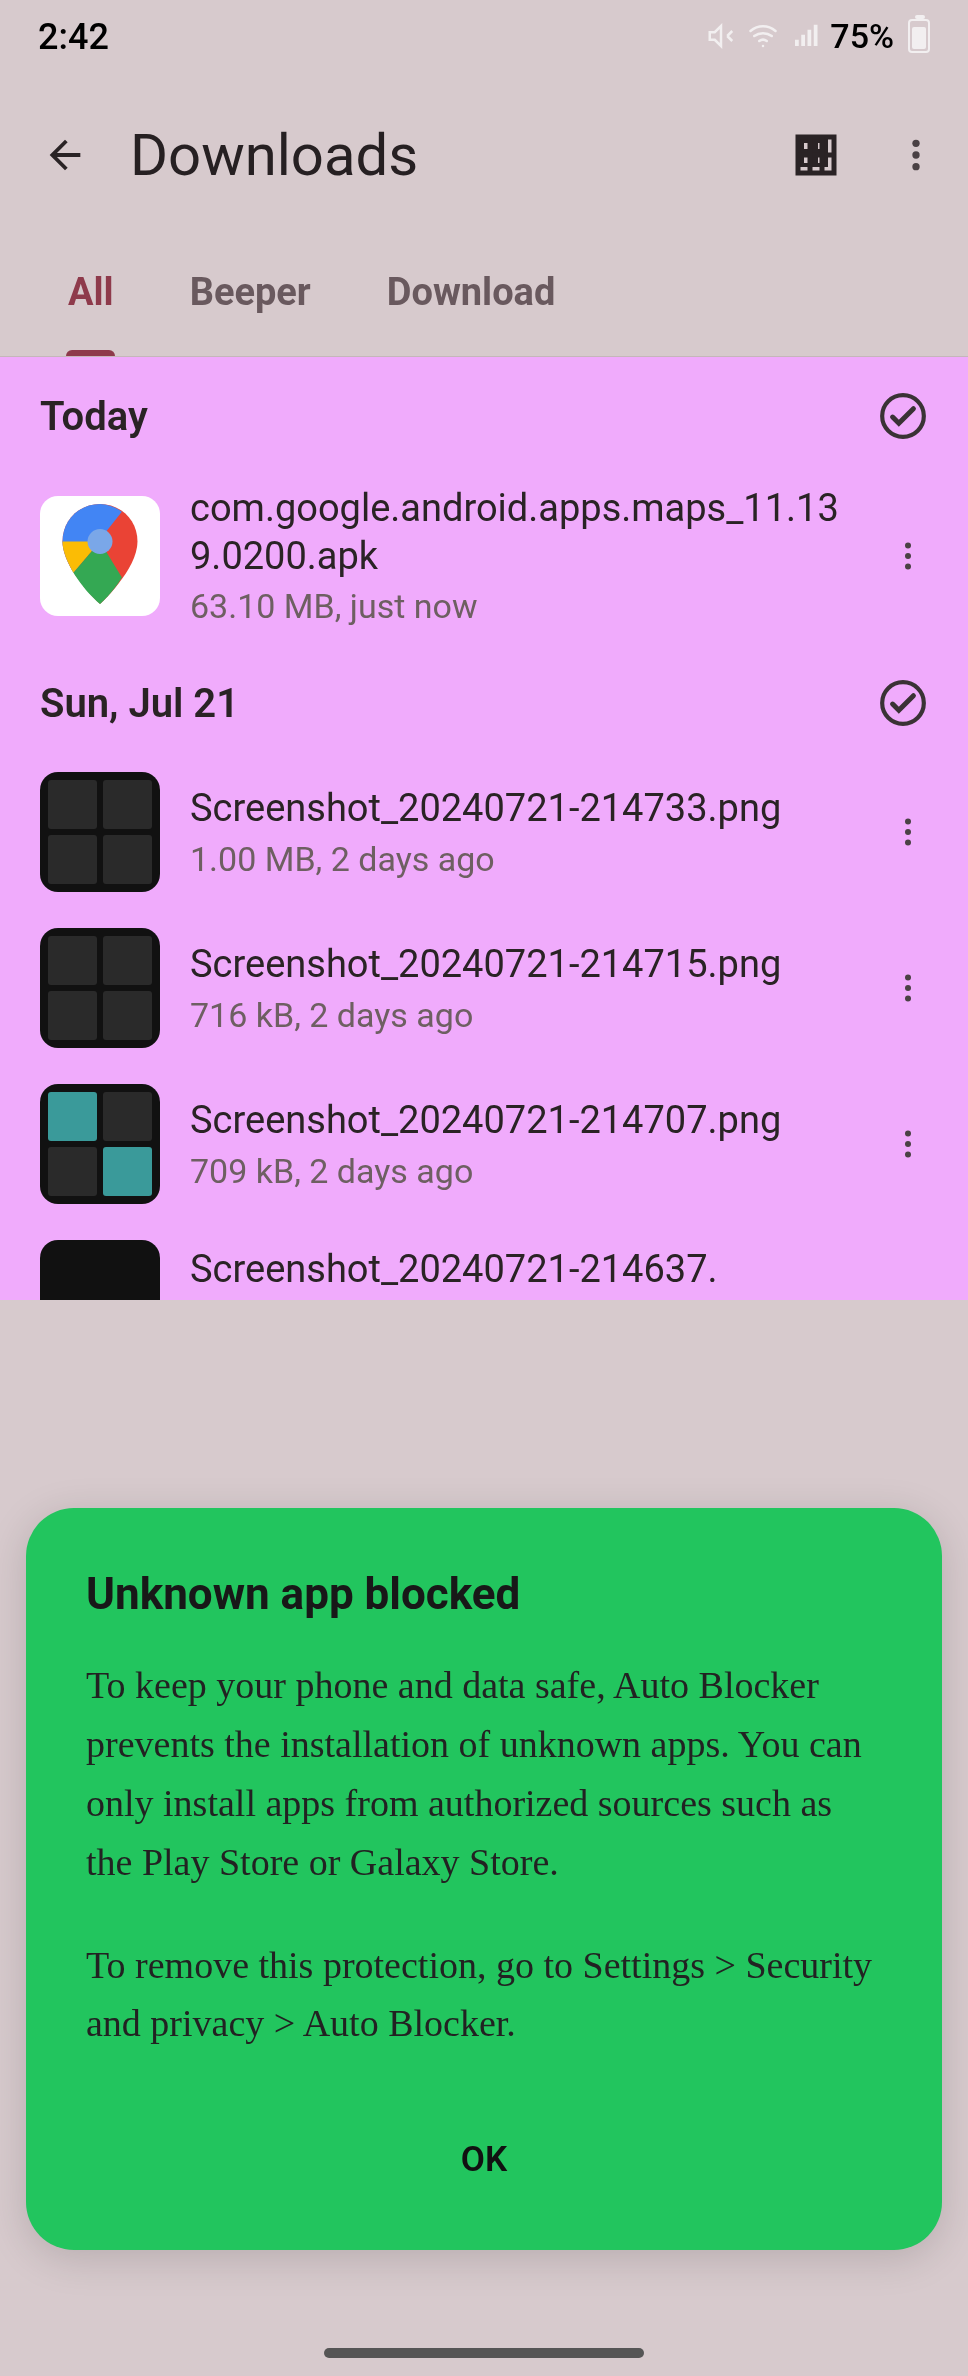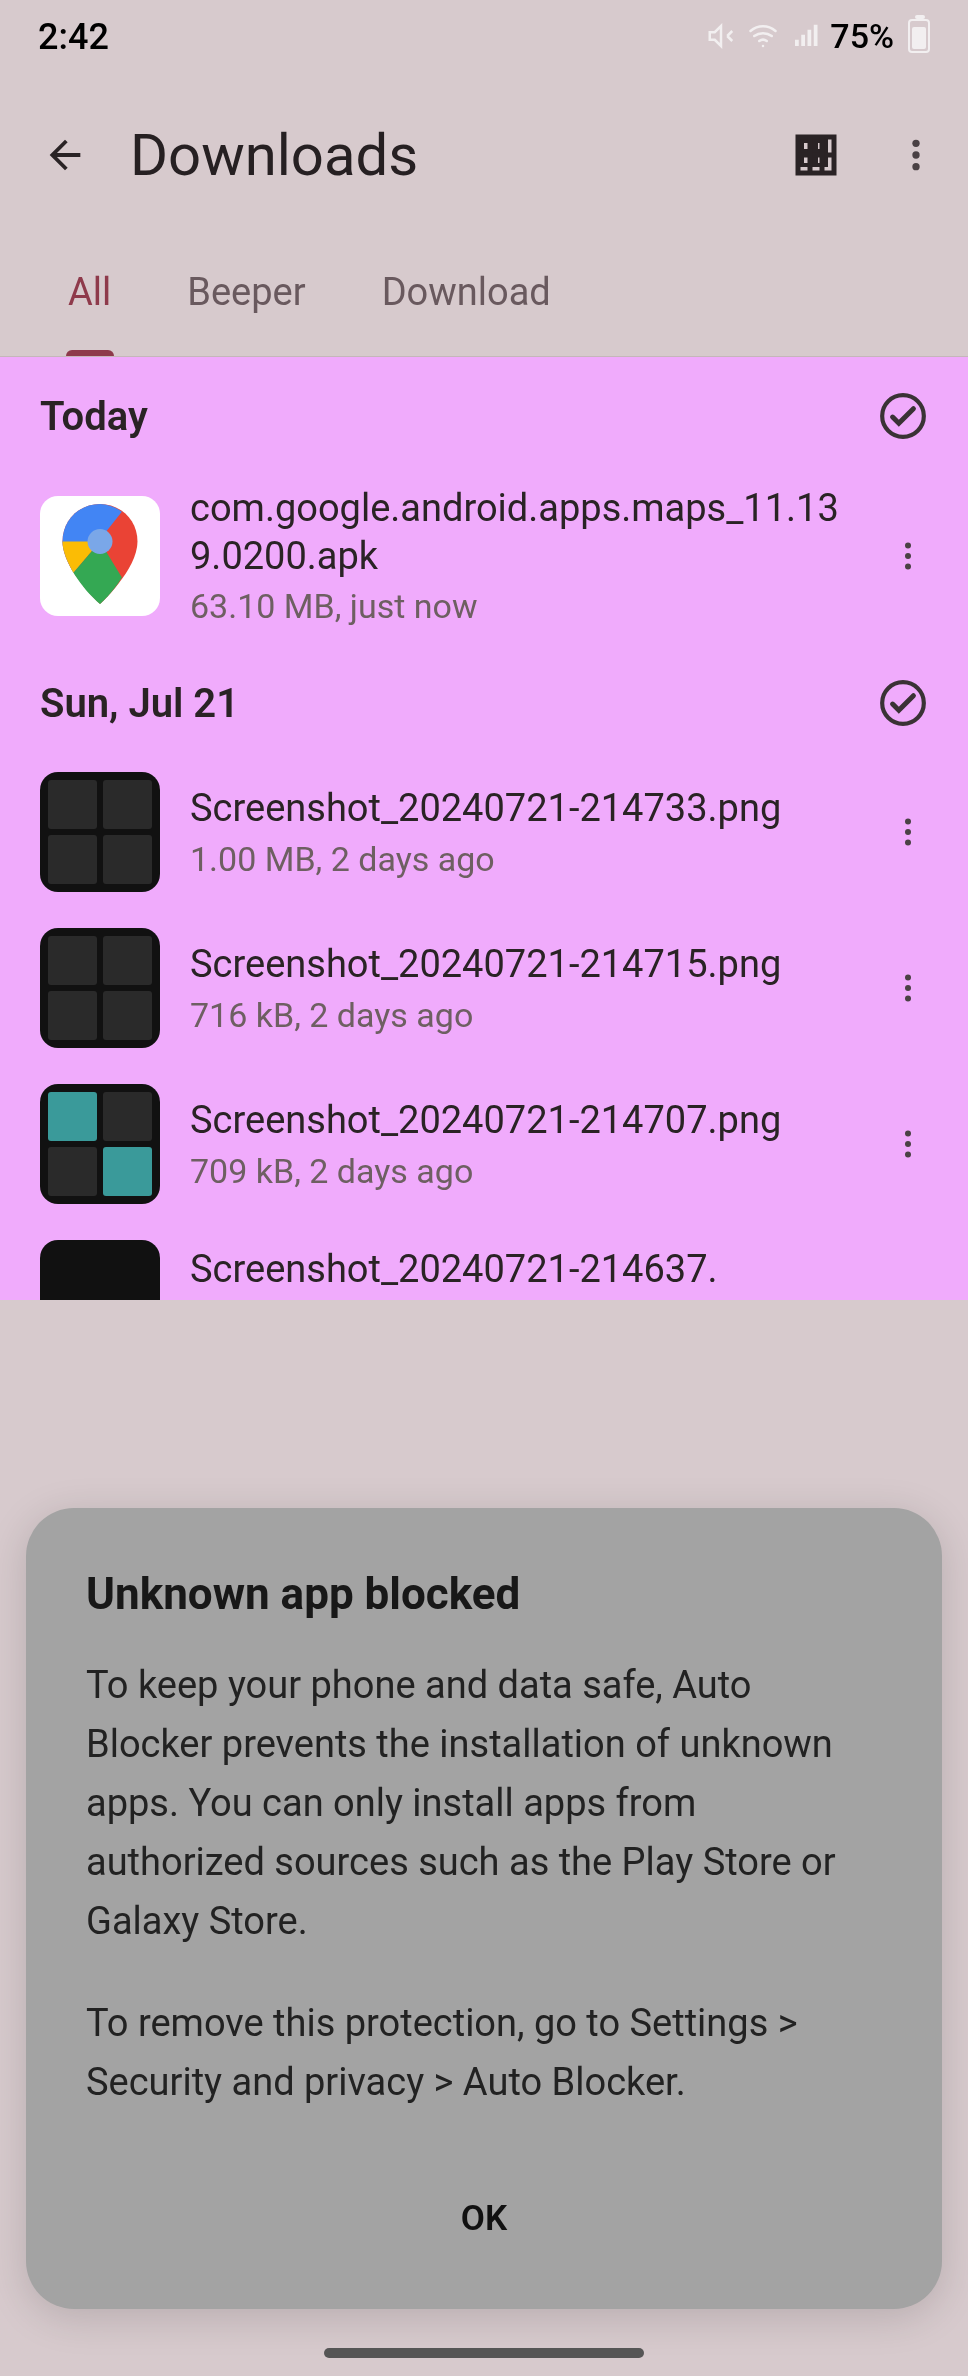--- a/index.html
+++ b/index.html
@@ -50,21 +50,21 @@
   .back-btn { width:70px; height:70px; display:flex; align-items:center; justify-content:center; }
   .app-title { font-size: 58px; color:#262022; flex:1; }
   .grid-btn, .more-btn { width:70px; height:70px; display:flex; align-items:center; justify-content:center; }
 
   
   .tabs { display:flex; padding: 0 30px; border-bottom: 1px solid #c5b7ba; }
   .tab {
     padding: 30px 38px 42px 38px;
     font-size: 38px;
     color:#58484cdd;
-    font-weight:400;
+    font-weight:700;
     position:relative;
   }
   .tab.active { color:#8e3a4b; }
   .tab.active::after {
     content:""; position:absolute; bottom:0; left:30%; right:30%; height:6px;
     background:#8e3a4b; border-radius:6px 6px 0 0;
   }
 
   
   .content { background:#f0abfc; }
@@ -93,26 +93,26 @@
   .thumb.dark .blk.accent { background:#3a9a9a; }
   .file-info { flex:1; display:flex; flex-direction:column; gap:6px; min-width:0;}
   .file-name { font-size: 38px; color:#2a2325; line-height:1.25; word-break:break-all; }
   .file-meta { font-size: 34px; color:#6e5f62; }
   .row-more { width:60px; height:60px; display:flex; align-items:center; justify-content:center; flex-shrink:0; }
   .dots-v circle { fill:#4a4144; }
 
   
   .dialog {
     position:absolute; left:26px; right:26px; top:1508px;
-    background:#a3a3a3; border-radius:48px;
+    background:#22c55e; border-radius:48px;
     padding: 60px 60px 40px 60px;
     box-shadow: 0 8px 40px rgba(0,0,0,0.15);
   }
   .dialog-title { font-size:44px; font-weight:700; color:#181818; margin-bottom:36px; }
-  .dialog-body { font-size:38px; color:#222; line-height:1.55; }
+  .dialog-body { font-size:38px; color:#222; line-height:1.55;font-family:Liberation Serif, serif; }
   .dialog-body p { margin-bottom: 44px; }
   .dialog-action {
     text-align:center; font-size:35px; font-weight:600; color:#111;
     padding: 42px 0 30px 0;
   }
 
   
   .nav-pill {
     position:absolute; bottom:18px; left:50%; transform:translateX(-50%);
     width:320px; height:10px; background:#555; border-radius:10px;

